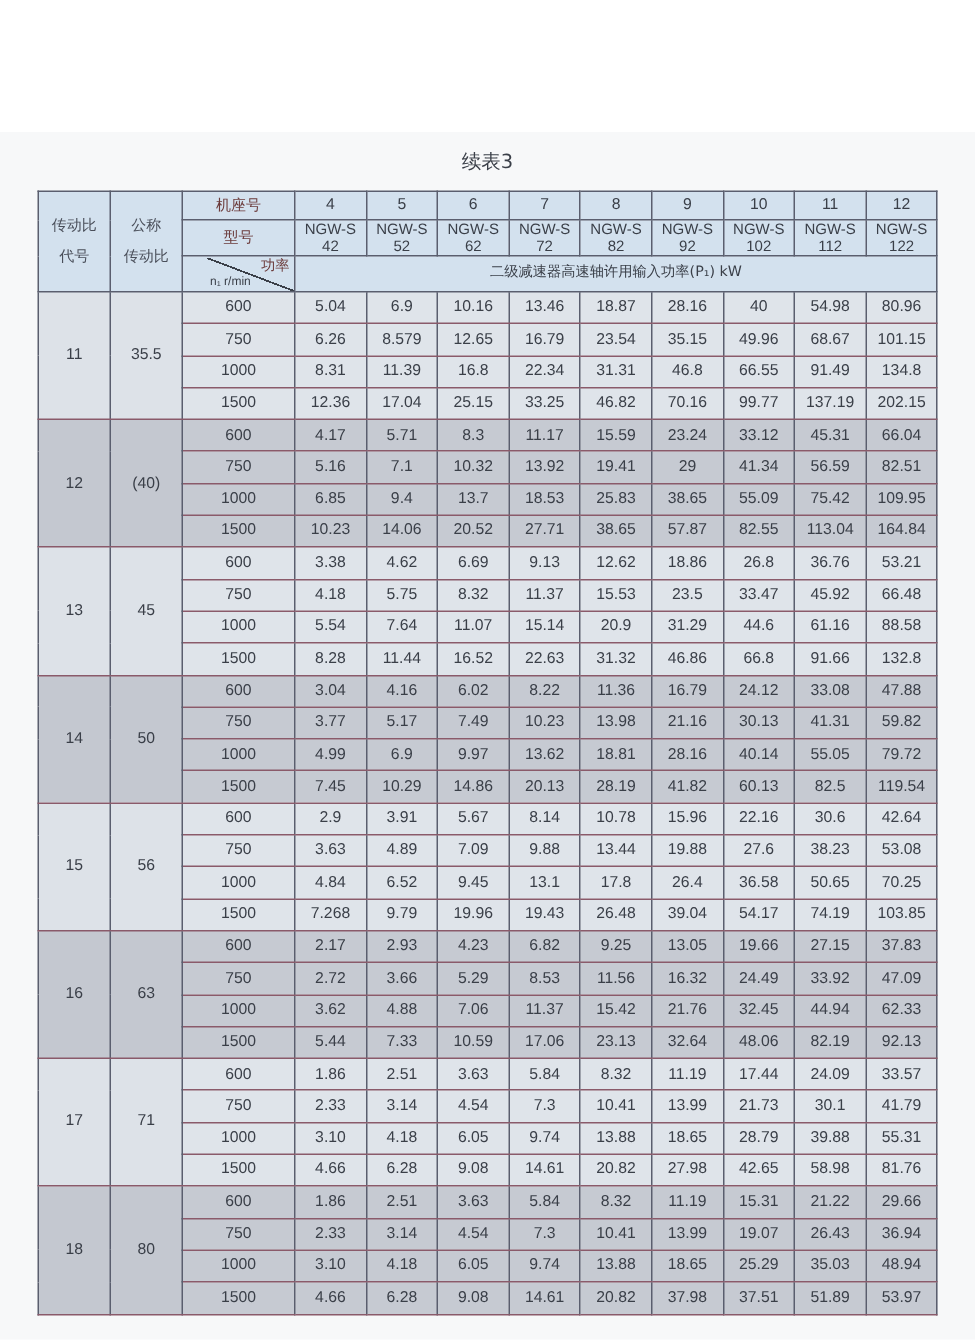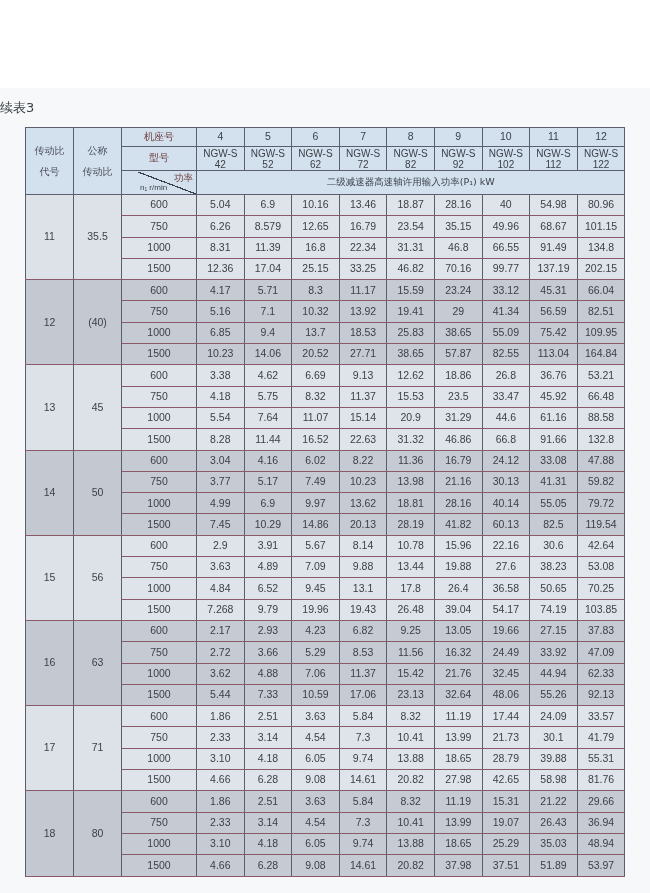--- a/index.html
+++ b/index.html
@@ -10,39 +10,39 @@
     color: #3a3f48;
     position: relative;
     overflow: hidden;
   }
   .page-bg {
     position: absolute; left: 0; top: 88px; width: 650px; height: 805px;
     background: #f7f8f9;
   }
   .title {
     position: absolute; top: 99px; left: 0; width: 650px;
-    text-align: left; font-size: 13px; color: #3a3f48;
+    text-align: center; font-size: 13px; color: #3a3f48;
     font-family: "DejaVu Sans", sans-serif;
   }
   table.spec {
     position: absolute; left: 25px; top: 127px;
     border-collapse: collapse;
     table-layout: fixed;
     width: 600px;
     font-size: 10.5px;
   }
   table.spec td {
     border: 1px solid #5a5e6e;
     text-align: center; vertical-align: middle;
     padding: 0;
     line-height: 1.1;
   }
   table.spec tr.datarow td { height: 20.3px; border-bottom-color: #8a5a6a; }
   .hdr { background: #d3e1ee; }
-  .hdr-strong { font-size: 10px; color: #6b3a3a; font-family: Liberation Mono, monospace; }
+  .hdr-strong { font-size: 10px; color: #6b3a3a; font-family: Liberation Serif, serif; }
   .hdr-cn { font-size: 10px; color: #4a4f5a; font-family: "DejaVu Sans", sans-serif; }
   .num-hdr { font-size: 10.5px; color: #3a3f48; }
   .model { font-size: 10px; line-height: 1.1; }
   .g-light td { background: #dfe4ea; }
   .g-dark td { background: #c6cad2; }
   .g-light td.keycell { background: #dde2e8; }
   .g-dark td.keycell { background: #c4c8d0; }
   .diag {
     position: relative; height: 22px;
     background: linear-gradient(to bottom left, transparent calc(50% - 0.6px), #3a3f48 calc(50% - 0.6px), #3a3f48 calc(50% + 0.6px), transparent calc(50% + 0.6px));
@@ -434,21 +434,21 @@
       </tr>
       <tr class="datarow g-dark">
         <td>1500</td>
         <td>5.44</td>
         <td>7.33</td>
         <td>10.59</td>
         <td>17.06</td>
         <td>23.13</td>
         <td>32.64</td>
         <td>48.06</td>
-        <td>55.26</td>
+        <td>82.19</td>
         <td>92.13</td>
       </tr>
       <tr class="datarow g-light">
         <td rowspan="4" class="keycell">17</td>
         <td rowspan="4" class="keycell">71</td>
         <td>600</td>
         <td>1.86</td>
         <td>2.51</td>
         <td>3.63</td>
         <td>5.84</td>

